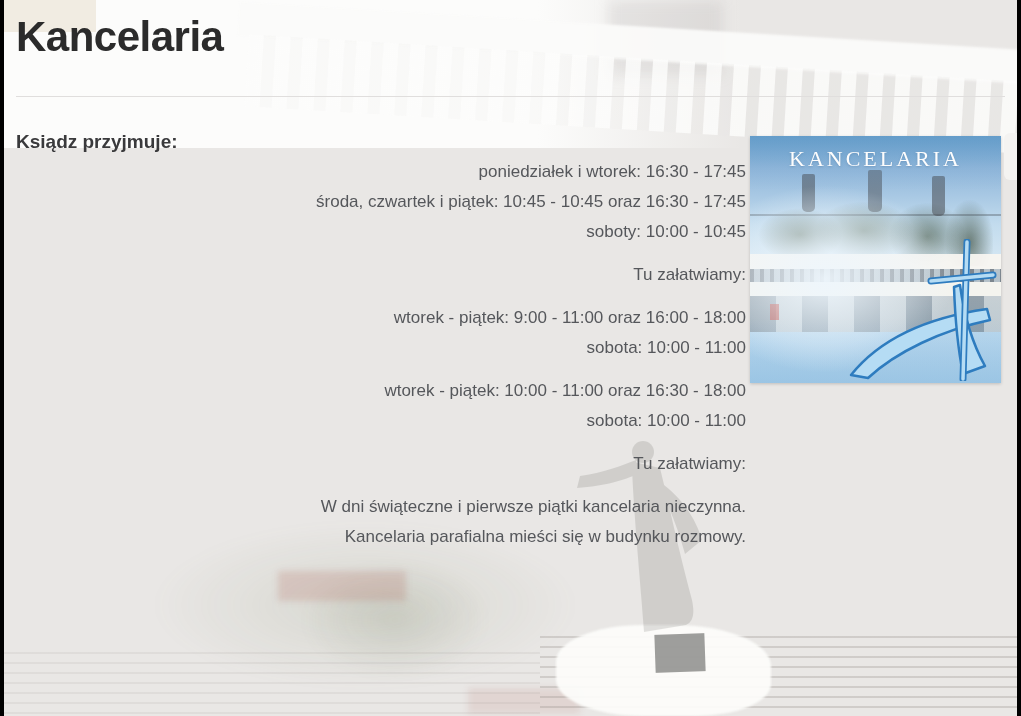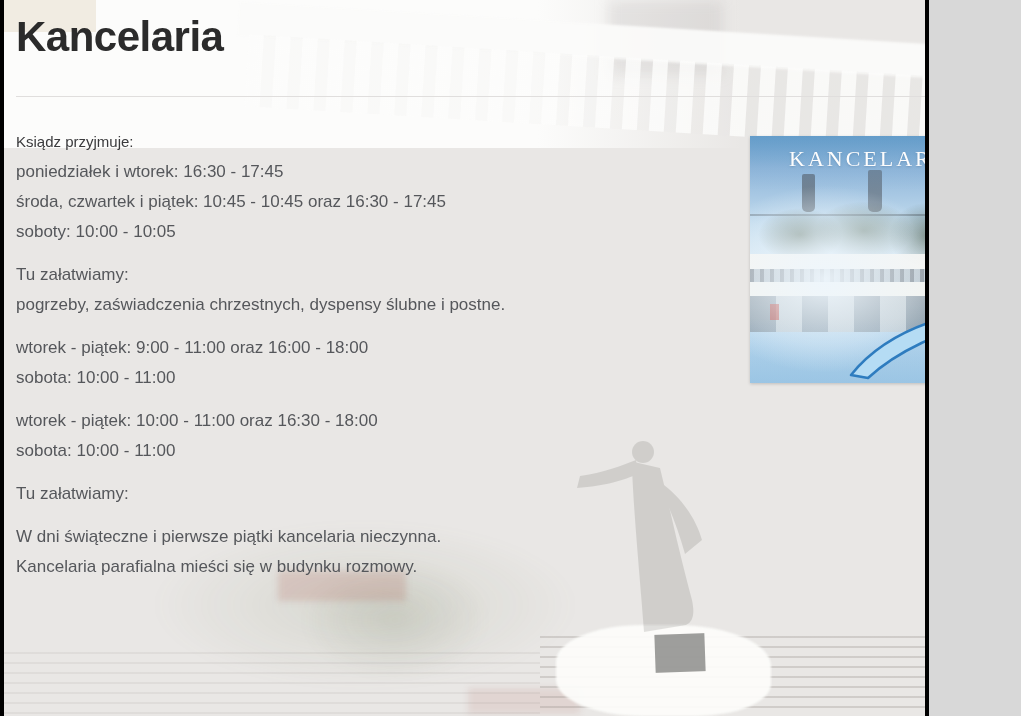--- a/index.html
+++ b/index.html
@@ -4,21 +4,21 @@
 <style>
   :root{
     --text:#55575b; --heading:#3a3a3c; --title:#2b2b2b; --divider:#e0dedd;
     --page_bg:#e9e7e5; --card_blue_top:#5c99c8; --card_blue_light:#d8e9f4;
     --card_blue_bottom:#9ec8e6; --logo_stroke:#2e7cbf; --logo_fill:#b5dcf4;
     --caption_color:#fdfdfd;
   }
   *{margin:0;padding:0;box-sizing:border-box;}
   html,body{background:#d8d8d8;}
   body{font-family:"Liberation Sans","DejaVu Sans",sans-serif;}
-  .page{position:relative;width:929px;height:716px;background:var(--page_bg);overflow:hidden;}
+  .page{position:relative;width:1021px;height:716px;background:var(--page_bg);overflow:hidden;}
 
   
   .bg{position:absolute;inset:0;z-index:1;pointer-events:none;}
   .bg div{position:absolute;}
   .bg-sky{left:4px;top:0;width:740px;height:148px;
     background:linear-gradient(90deg,#fcfcfb 0%,#fcfcfb 72%,rgba(252,252,251,0) 100%);}
   .bg-beige{left:4px;top:0;width:92px;height:32px;background:#efe9dd;opacity:.85;}
   .bg-darkcol{left:608px;top:0;width:115px;height:75px;background:rgba(140,138,134,.16);filter:blur(7px);}
   .bg-wallrim{left:238px;top:26px;width:790px;height:34px;background:rgba(251,251,250,.95);
     transform:rotate(3.5deg);filter:blur(1px);}
@@ -40,22 +40,22 @@
   .bg-plaque{left:655px;top:634px;width:50px;height:38px;background:rgba(45,45,42,.45);
     transform:rotate(-2deg);filter:blur(.5px);}
   .bg-statue{left:558px;top:428px;width:190px;height:235px;opacity:.14;}
   .bg-roundrect{left:1004px;top:133px;width:14px;height:47px;background:#f4f3f1;border-radius:6px 0 0 6px;}
 
   
   .content{position:relative;z-index:2;padding:13px 16px 0;}
   h1{font-size:42px;line-height:48px;font-weight:700;color:var(--title);letter-spacing:-.5px;}
   hr{border:none;border-top:1px solid var(--divider);margin:35px 0 30px;width:989px;}
   .para{margin:0 0 13px;font-size:17px;line-height:30px;color:var(--text);max-width:730px;}
-  .para .hd{display:block;font-size:15px;font-weight:400;color:var(--heading);}
-  .para .line{display:block;}
+  .para .hd{display:block;font-size:19px;font-weight:700;color:var(--heading);}
+  .para .line{display:block;text-align:right;}
 
   
   .card{position:absolute;left:750px;top:136px;width:251px;height:247px;z-index:3;overflow:hidden;
     background:linear-gradient(180deg,var(--card_blue_top) 0%,#8fb6da 13%,#c3dcee 36%,
       var(--card_blue_light) 54%,#bcd9ee 76%,var(--card_blue_bottom) 100%);
     box-shadow:0 1px 3px rgba(0,0,0,.18);}
   .card .photo{position:absolute;inset:0;filter:blur(.6px);}
   .card .photo div{position:absolute;}
   .ph-trees{left:8px;top:52px;width:235px;height:78px;
     background:
@@ -117,26 +117,25 @@
   </div>
 
   <main class="content">
     <h1>Kancelaria</h1>
     <hr>
 
     <section class="para">
       <b class="hd">Ksiądz przyjmuje:</b>
       <span class="line">poniedziałek i wtorek: 16:30 - 17:45</span>
       <span class="line">środa, czwartek i piątek: 10:45 - 10:45 oraz 16:30 - 17:45</span>
-      <span class="line">soboty: 10:00 - 10:05</span>
+      <span class="line">soboty: 10:00 - 10:45</span>
     </section>
 
     <section class="para">
       <span class="line">Tu załatwiamy:</span>
-      <span class="line">pogrzeby, zaświadczenia chrzestnych, dyspensy ślubne i postne.</span>
     </section>
 
     <section class="para">
       <span class="line">wtorek - piątek: 9:00 - 11:00 oraz 16:00 - 18:00</span>
       <span class="line">sobota: 10:00 - 11:00</span>
     </section>
 
     <section class="para">
       <span class="line">wtorek - piątek: 10:00 - 11:00 oraz 16:30 - 18:00</span>
       <span class="line">sobota: 10:00 - 11:00</span>

